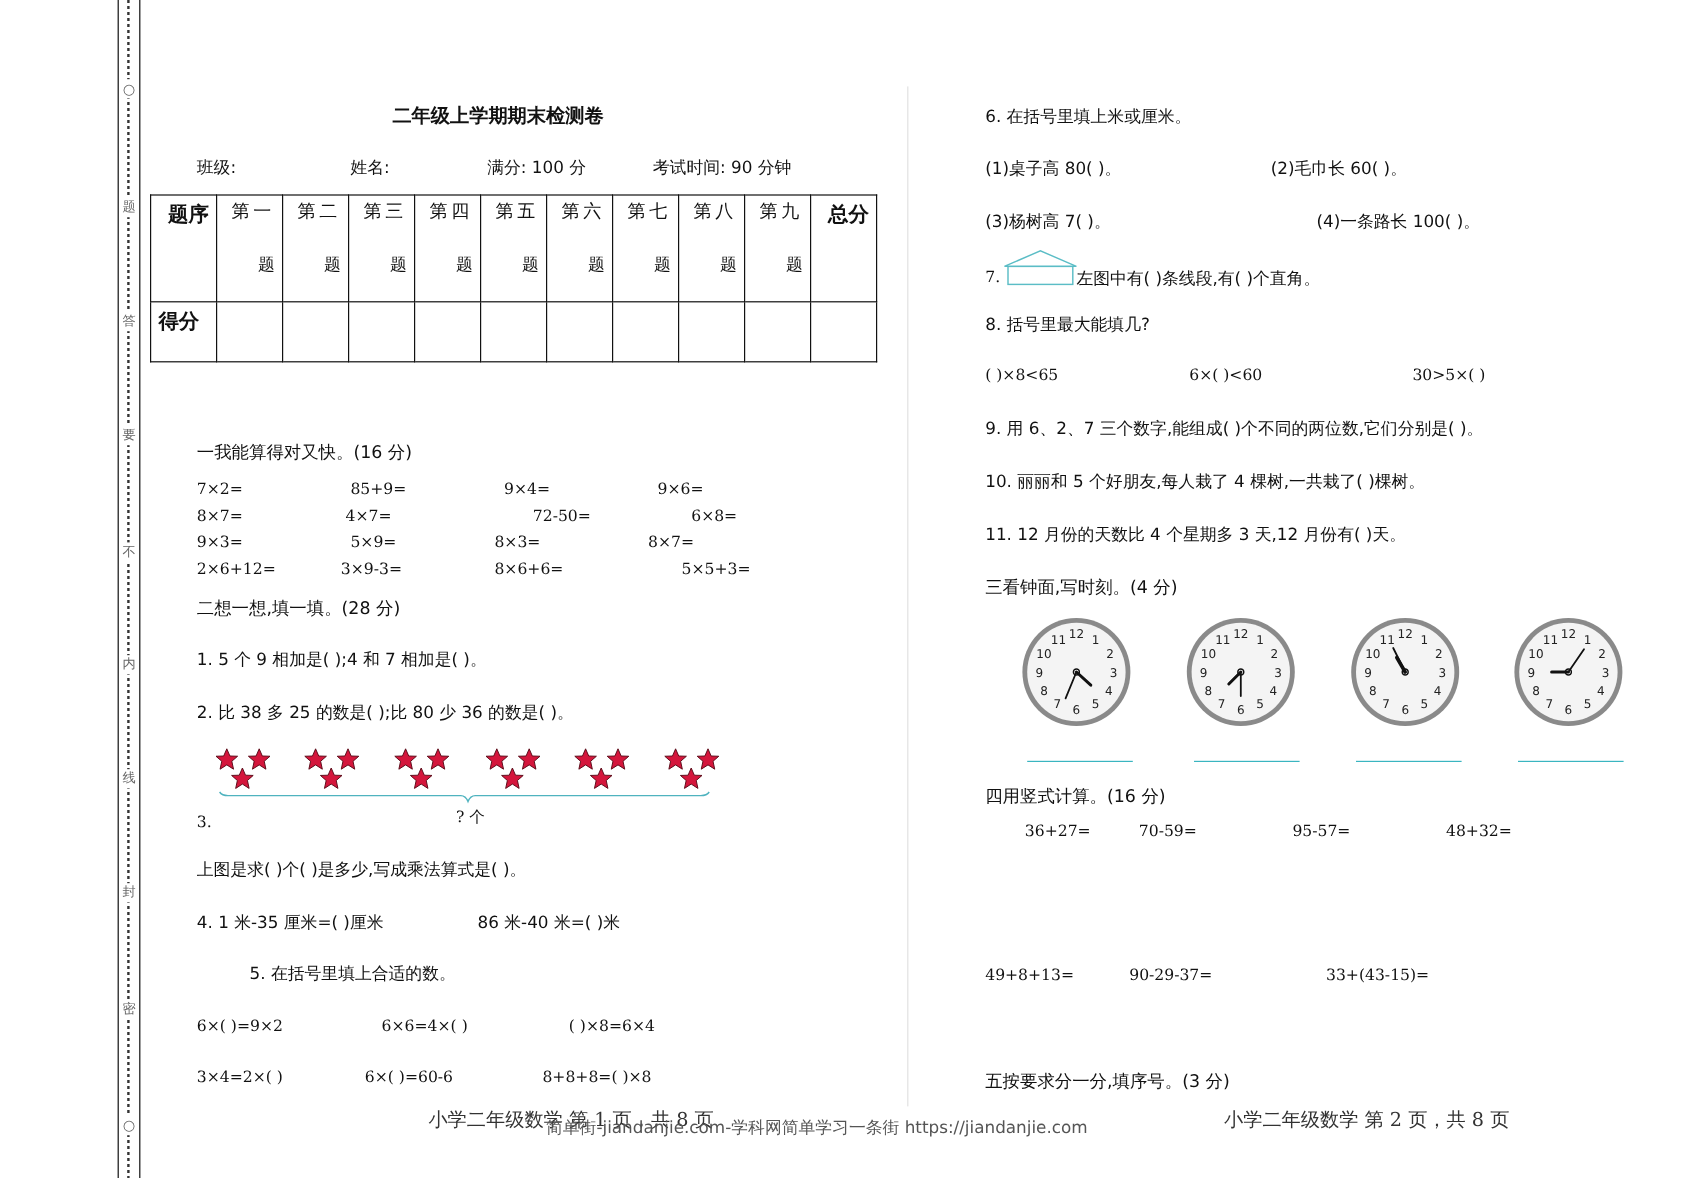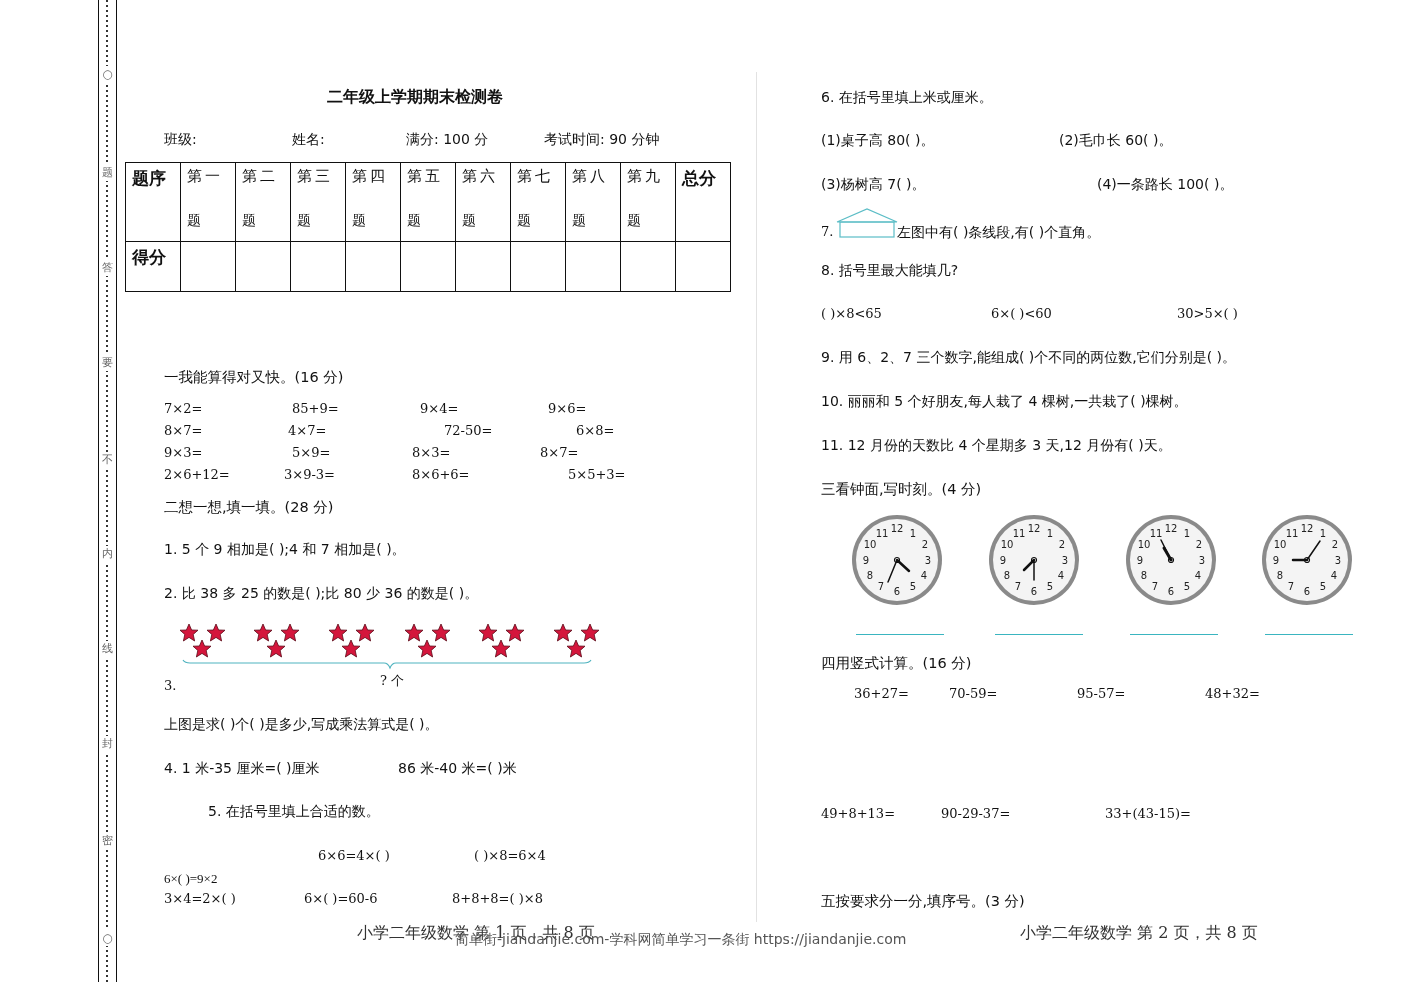--- a/index.html
+++ b/index.html
@@ -20,21 +20,21 @@
   .abs { position: absolute; white-space: nowrap; }
   .serif { font-family: "DejaVu Serif", serif; }
 
   .page-divider { position: absolute; left: 756px; top: 72px; width: 1px; height: 850px; background: #e2e2e2; }
 
   .title { font-size: 16px; font-weight: bold; }
   .info-row { font-size: 14px; }
 
   table.score { position: absolute; left: 125px; top: 162px; border-collapse: collapse; }
   table.score td { border: 1px solid #111; width: 55px; vertical-align: top; font-size: 15px; padding: 4px 6px; }
-  table.score tr.head td { height: 79px; }
+  table.score tr.head td { height: 89px; text-align: right; }
   table.score tr.score-row td { height: 50px; }
   table.score td.label { font-weight: bold; font-size: 17px; padding-left: 6px; }
   table.score td .col-top { display: block; font-family: "DejaVu Serif", serif; font-size: 15px; letter-spacing: 3px; }
   table.score td .col-bot { display: block; margin-top: 26px; font-family: "DejaVu Serif", serif; font-size: 14px; }
 
   .sec { font-size: 14.5px; }
   .q { font-size: 14px; }
   .calc { font-family: "DejaVu Serif", serif; font-size: 13px; }
   .footer { font-family: "DejaVu Serif", serif; font-size: 16px; color: #333; }
   .watermark { font-size: 14px; color: #555; }
@@ -189,21 +189,21 @@
     <path d="M7 40 Q9 43 14 43 L208 43 Q212 43 214 48 Q216 43 220 43 L408 43 Q413 43 415 40" fill="none" stroke="#4fb3bf" stroke-width="1.2"></path>
   </svg>
   <div class="abs serif" style="left:380px; top:672px; font-size:13px;">? 个</div>
   <div class="abs calc" style="left:164px; top:678px;">3.</div>
   <div class="abs q" style="left:164px; top:716px;">上图是求(        )个(        )是多少,写成乘法算式是(                                        )。</div>
 
   <div class="abs q" style="left:164px; top:760px;">4. 1 米-35 厘米=(        )厘米</div>
   <div class="abs q" style="left:398px; top:760px;">86 米-40 米=(        )米</div>
 
   <div class="abs q" style="left:164px; top:803px;margin-left:44px;">5. 在括号里填上合适的数。</div>
-  <div class="abs calc" style="left:164px; top:871px;font-family:Liberation Serif, serif;">6×(        )=9×2</div>
+  <div class="abs calc" style="left:164px; top:848px;">6×(        )=9×2</div>
   <div class="abs calc" style="left:318px; top:848px;">6×6=4×(        )</div>
   <div class="abs calc" style="left:474px; top:848px;">(        )×8=6×4</div>
   <div class="abs calc" style="left:164px; top:891px;">3×4=2×(        )</div>
   <div class="abs calc" style="left:304px; top:891px;">6×(        )=60-6</div>
   <div class="abs calc" style="left:452px; top:891px;">8+8+8=(        )×8</div>
 
   <div class="abs footer" style="left:357px; top:923px;">小学二年级数学    第 1 页，共 8 页</div>
 </div>
 
 <div>

